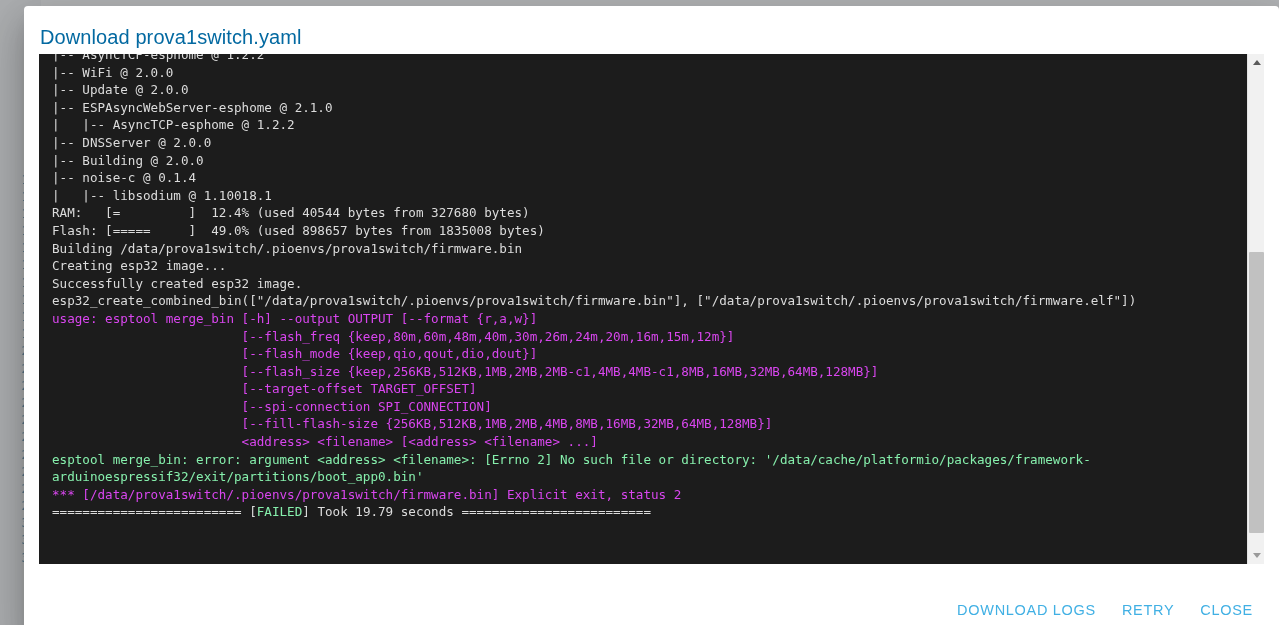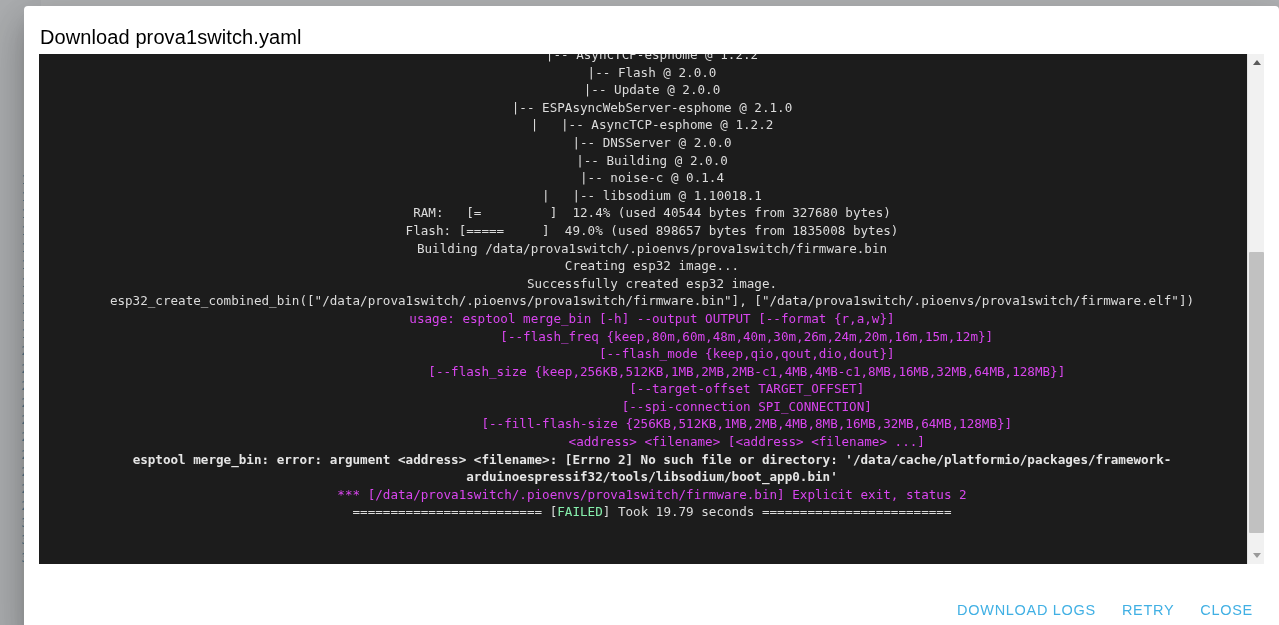--- a/index.html
+++ b/index.html
@@ -49,21 +49,21 @@
     height: 632px;
     background: #ffffff;
     border-radius: 4px;
     box-shadow: 0 11px 15px -7px rgba(0,0,0,.20),
                 0 24px 38px 3px rgba(0,0,0,.14),
                 0 9px 46px 8px rgba(0,0,0,.12);
     overflow: hidden;
   }
   #dialog-title {
     font-size: 20px;
-    color: #000000;
+    color: #0369a1;
     padding: 17px 12px 0 16px;
     letter-spacing: .1px;
     line-height: 28px;
     font-weight: 400;
     white-space: nowrap;
   }
 
   
   #log-shell {
     position: absolute;
@@ -72,38 +72,37 @@
     height: 510px;
     background: #1c1c1c;
     display: flex;
     overflow: hidden;
   }
   #log-body {
     flex: 1 1 auto;
     overflow: hidden;
     padding: 0 0 0 13px;
     position: relative;
-    text-align: center;
   }
   #log-inner {
     position: absolute;
     left: 13px;
     top: -8px;
     width: 1200px;
   }
   .log-line {
     font-family: "DejaVu Sans Mono", monospace;
     font-size: 12.6px;
     line-height: 17.6px;
     white-space: pre;
     color: #d8d8d8;
     letter-spacing: 0;
   }
   .log-line.yellow  { color: #d946ef; }
-  .log-line.red     { color: #e5e5e5; font-weight: bold; }
+  .log-line.red     { color: #86efac; }
   .log-line.white   { color: #dcdcdc; }
   .tok-red   { color: #86efac; }
   .tok-white { color: #dcdcdc; }
 
   
   #log-scrollbar {
     flex: 0 0 auto;
     width: 17px;
     height: 510px;
     background: #f1f1f1;
@@ -206,21 +205,21 @@
 <div id="modal-scrim"></div>
 
 <div id="dialog">
 
   <div id="dialog-title">Download prova1switch.yaml</div>
 
   <div id="log-shell">
     <div id="log-body">
       <div id="log-inner">
           <div class="log-line white">|-- AsyncTCP-esphome @ 1.2.2</div>
-          <div class="log-line white">|-- Flash @ 2.0.0</div>
+          <div class="log-line white">|-- WiFi @ 2.0.0</div>
           <div class="log-line white">|-- Update @ 2.0.0</div>
           <div class="log-line white">|-- ESPAsyncWebServer-esphome @ 2.1.0</div>
           <div class="log-line white">|   |-- AsyncTCP-esphome @ 1.2.2</div>
           <div class="log-line white">|-- DNSServer @ 2.0.0</div>
           <div class="log-line white">|-- Building @ 2.0.0</div>
           <div class="log-line white">|-- noise-c @ 0.1.4</div>
           <div class="log-line white">|   |-- libsodium @ 1.10018.1</div>
           <div class="log-line white">RAM:   [=         ]  12.4% (used 40544 bytes from 327680 bytes)</div>
           <div class="log-line white">Flash: [=====     ]  49.0% (used 898657 bytes from 1835008 bytes)</div>
           <div class="log-line white">Building /data/prova1switch/.pioenvs/prova1switch/firmware.bin</div>
@@ -229,21 +228,21 @@
           <div class="log-line white">esp32_create_combined_bin(["/data/prova1switch/.pioenvs/prova1switch/firmware.bin"], ["/data/prova1switch/.pioenvs/prova1switch/firmware.elf"])</div>
           <div class="log-line yellow">usage: esptool merge_bin [-h] --output OUTPUT [--format {r,a,w}]</div>
           <div class="log-line yellow">                         [--flash_freq {keep,80m,60m,48m,40m,30m,26m,24m,20m,16m,15m,12m}]</div>
           <div class="log-line yellow">                         [--flash_mode {keep,qio,qout,dio,dout}]</div>
           <div class="log-line yellow">                         [--flash_size {keep,256KB,512KB,1MB,2MB,2MB-c1,4MB,4MB-c1,8MB,16MB,32MB,64MB,128MB}]</div>
           <div class="log-line yellow">                         [--target-offset TARGET_OFFSET]</div>
           <div class="log-line yellow">                         [--spi-connection SPI_CONNECTION]</div>
           <div class="log-line yellow">                         [--fill-flash-size {256KB,512KB,1MB,2MB,4MB,8MB,16MB,32MB,64MB,128MB}]</div>
           <div class="log-line yellow">                         &lt;address&gt; &lt;filename&gt; [&lt;address&gt; &lt;filename&gt; ...]</div>
           <div class="log-line red">esptool merge_bin: error: argument &lt;address&gt; &lt;filename&gt;: [Errno 2] No such file or directory: '/data/cache/platformio/packages/framework-</div>
-          <div class="log-line red">arduinoespressif32/tools/libsodium/boot_app0.bin'</div>
+          <div class="log-line red">arduinoespressif32/exit/partitions/boot_app0.bin'</div>
           <div class="log-line yellow">*** [/data/prova1switch/.pioenvs/prova1switch/firmware.bin] Explicit exit, status 2</div>
           <div class="log-line "><span class="tok-white">========================= [</span><span class="tok-red">FAILED</span><span class="tok-white">] Took 19.79 seconds =========================</span></div>
         </div>
     </div>
 
     <div id="log-scrollbar">
       <div class="sb-arrow up">
           <i></i>
         </div>
       <div id="sb-thumb" style="top: 198px; height: 281px;"></div>

